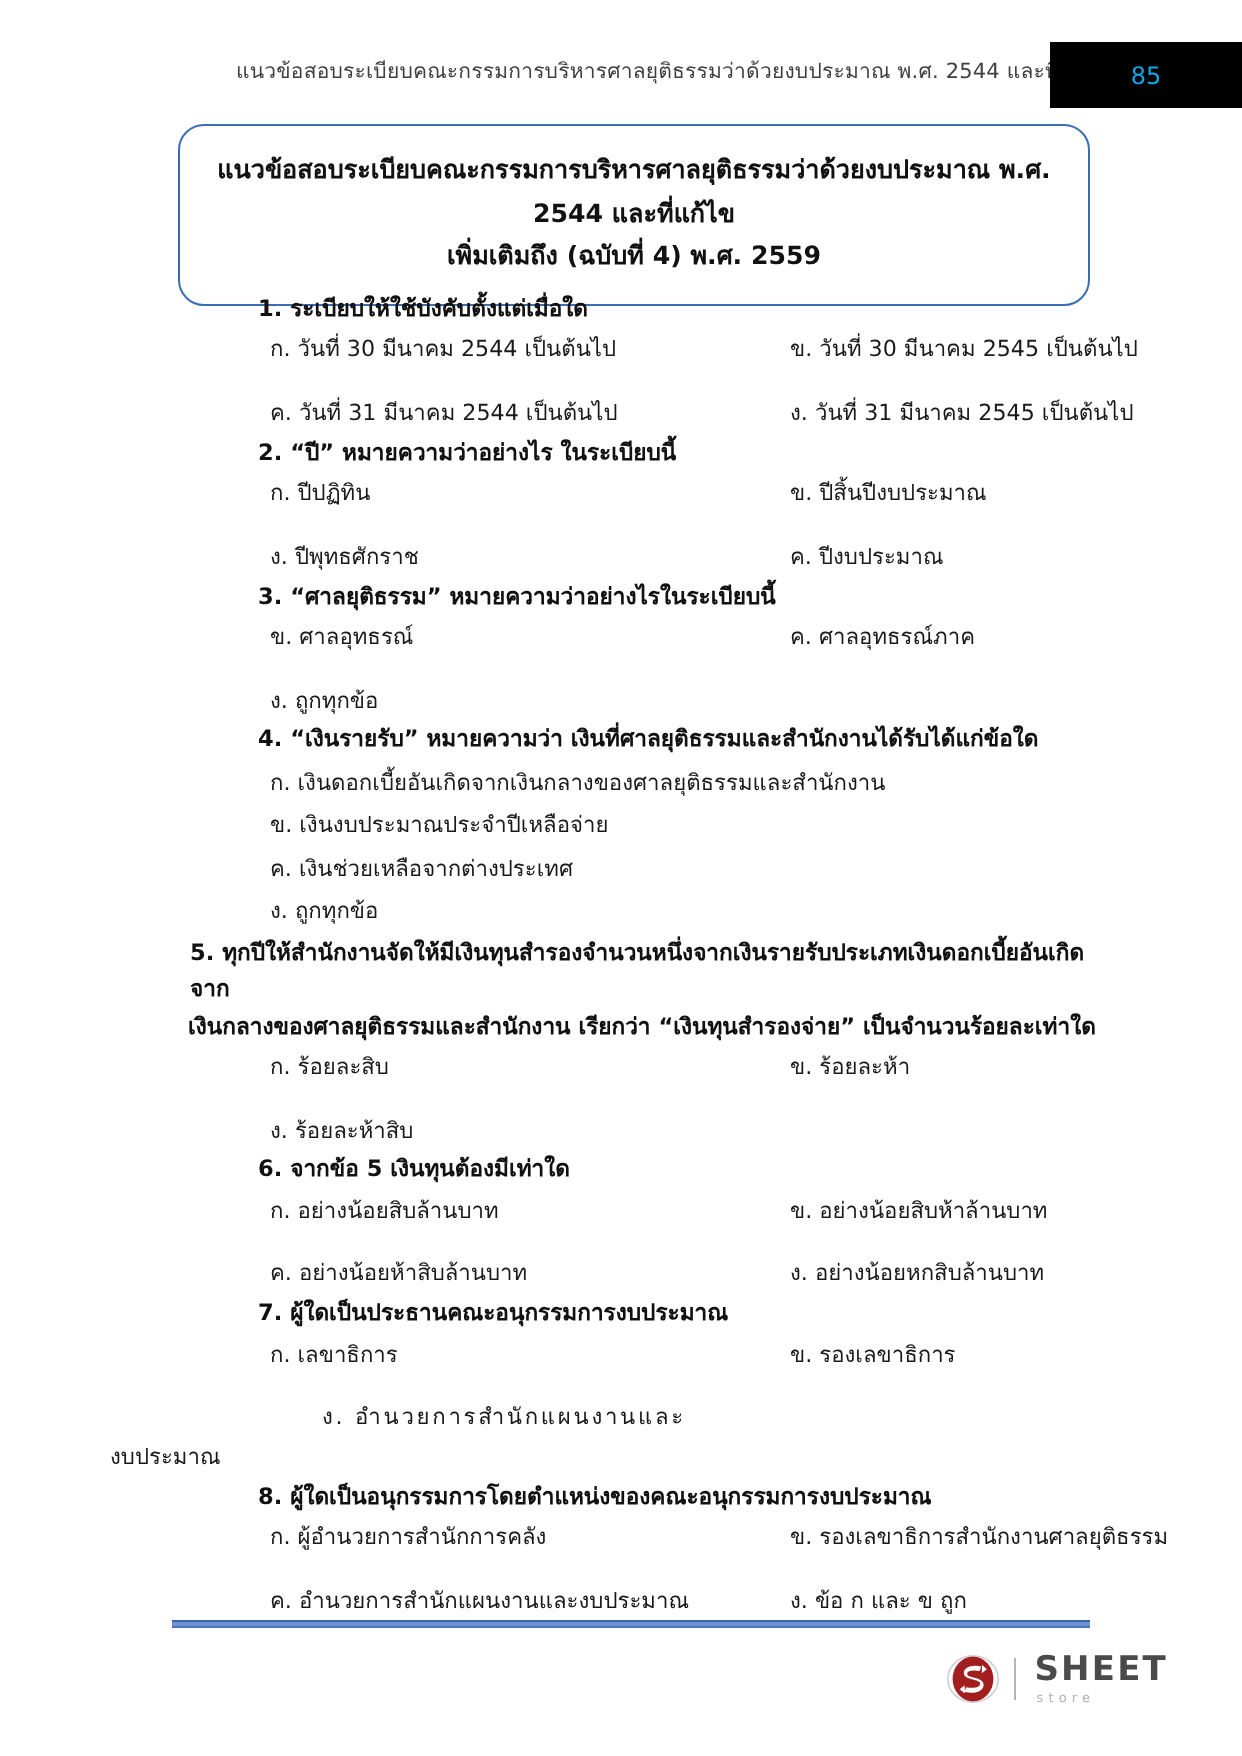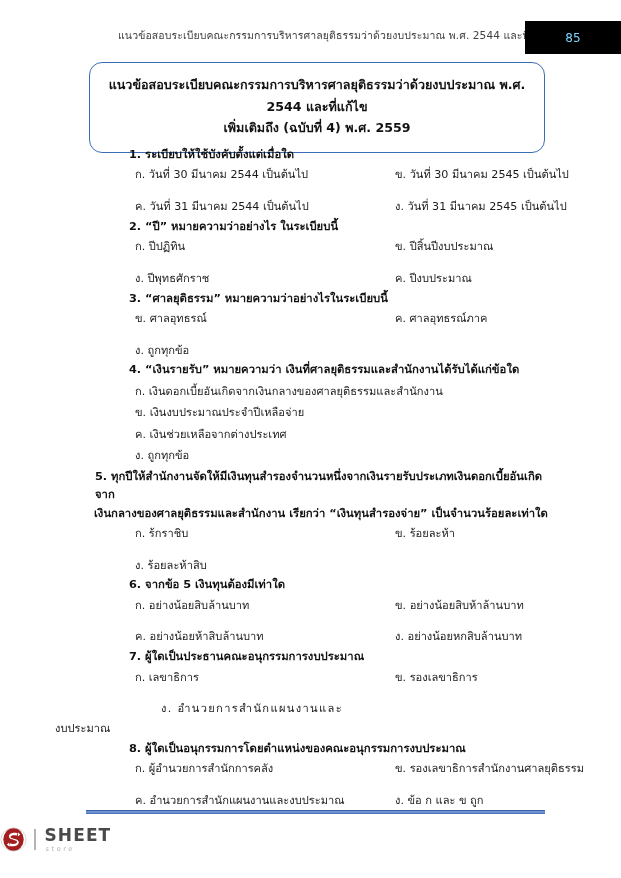--- a/index.html
+++ b/index.html
@@ -33,21 +33,21 @@
     white-space: nowrap;
     letter-spacing: 0.1px;
   }
   .page-number-badge {
     position: absolute;
     right: 0;
     top: 21px;
     width: 96px;
     height: 33px;
     background: #000000;
-    color: #7dd3fc;
+    color: #0ea5e9;
     font-size: 12px;
     display: flex;
     align-items: center;
     justify-content: center;
   }
 
   
   .title-box {
     position: absolute;
     left: 89px;
@@ -137,21 +137,21 @@
     box-sizing: border-box;
     background: #6f91cf;
   }
   .footer-logo {
     position: absolute;
     left: 0;
     top: 826px;
     width: 584px;
     display: flex;
     align-items: center;
-    justify-content: flex-start;
+    justify-content: flex-end;
     gap: 6px;
   }
   .logo-mark {
     width: 27px;
     height: 27px;
     position: relative;
     display: flex;
     align-items: center;
     justify-content: center;
   }
@@ -234,21 +234,21 @@
       <div class="opt stacked">ง. ถูกทุกข้อ</div>
     </div>
   </div>
 
   <div class="question">
     <div class="q-text wrap">
       <span>5. ทุกปีให้สำนักงานจัดให้มีเงินทุนสำรองจำนวนหนึ่งจากเงินรายรับประเภทเงินดอกเบี้ยอันเกิดจาก</span>
       <span class="cont">เงินกลางของศาลยุติธรรมและสำนักงาน เรียกว่า “เงินทุนสำรองจ่าย” เป็นจำนวนร้อยละเท่าใด</span>
     </div>
     <div class="opts-grid">
-      <div class="opt">ก. ร้กราชิบ</div>
+      <div class="opt">ก. ร้อยละสิบ</div>
       <div class="opt">ข. ร้อยละห้า</div>
       <div class="opt">ง. ร้อยละห้าสิบ</div>
     </div>
   </div>
 
   <div class="question">
     <div class="q-text">6. จากข้อ 5 เงินทุนต้องมีเท่าใด</div>
     <div class="opts-grid">
       <div class="opt">ก. อย่างน้อยสิบล้านบาท</div>
       <div class="opt">ข. อย่างน้อยสิบห้าล้านบาท</div>

